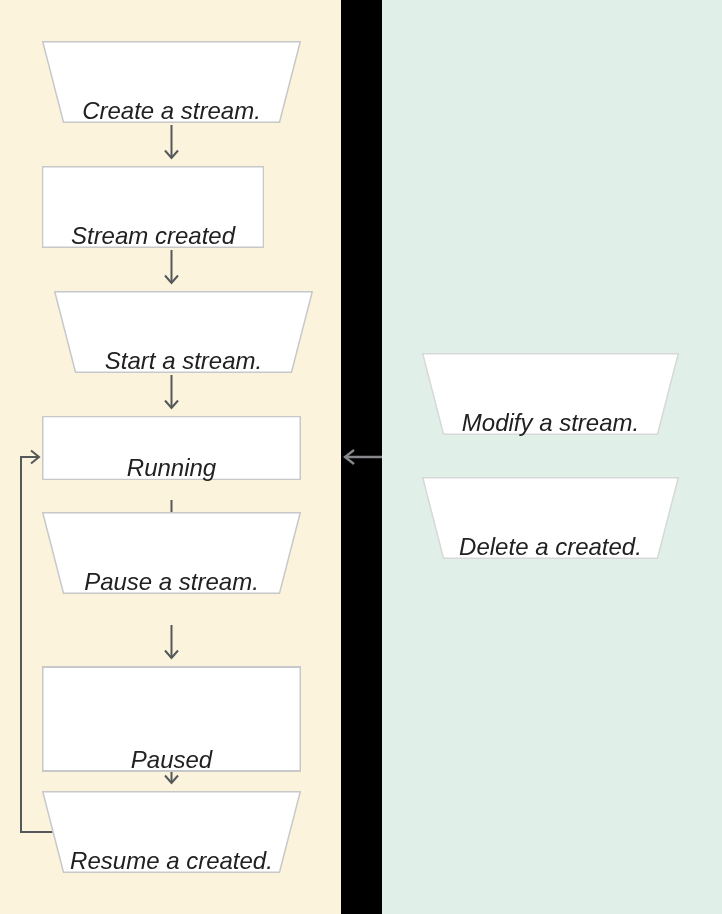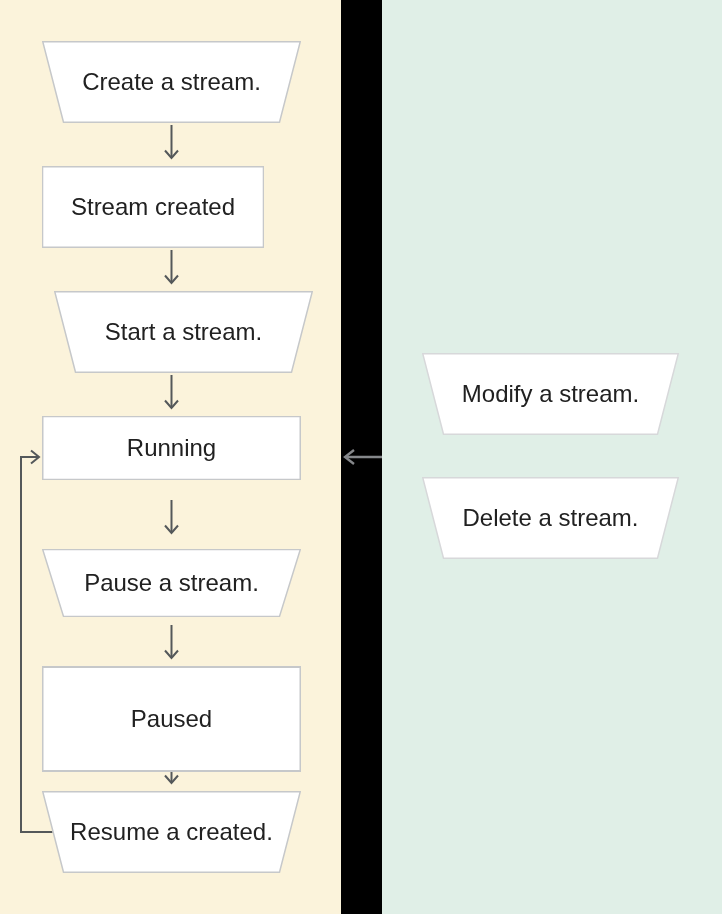--- a/index.html
+++ b/index.html
@@ -42,22 +42,23 @@
     fill: none;
   }
   .overlay .arrow-gap {
     stroke: var(--gap-arrow, #85878a);
     stroke-width: 2.4;
     fill: none;
   }
   .node {
     position: absolute;
     display: flex;
-    align-items: center;
+    align-items: flex-end;
     justify-content: center;
+    font-style: italic;
   }
   .node .shape {
     position: absolute;
     left: 0;
     top: 0;
     width: 100%;
     height: 100%;
   }
   .shape polygon {
     fill: var(--node-fill, #ffffff);
@@ -138,21 +139,21 @@
     <span class="label">Start a stream.</span>
   </div>
 
   <div class="node" style="left:42px;top:416px;width:259px;height:64px">
     <svg class="shape shape-left" viewBox="0 0 259 82" preserveAspectRatio="none">
       <polygon points="0.75,0.75 258.25,0.75 258.25,81.25 0.75,81.25"></polygon>
     </svg>
     <span class="label">Running</span>
   </div>
 
-  <div class="node" style="left:42px;top:549px;width:259px;height:68px">
+  <div class="node" style="left:42px;top:512px;width:259px;height:82px">
     <svg class="shape shape-left" viewBox="0 0 259 82" preserveAspectRatio="none">
       <polygon points="0.75,0.75 258.25,0.75 237.5,81.25 21.5,81.25"></polygon>
     </svg>
     <span class="label">Pause a stream.</span>
   </div>
 
   <div class="node" style="left:42px;top:666px;width:259px;height:106px">
     <svg class="shape shape-left" viewBox="0 0 259 82" preserveAspectRatio="none">
       <polygon points="0.75,0.75 258.25,0.75 258.25,81.25 0.75,81.25"></polygon>
     </svg>
@@ -170,16 +171,16 @@
     <svg class="shape shape-right" viewBox="0 0 257 82" preserveAspectRatio="none">
       <polygon points="0.75,0.75 256.25,0.75 235.5,81.25 21.5,81.25"></polygon>
     </svg>
     <span class="label">Modify a stream.</span>
   </div>
 
   <div class="node" style="left:422px;top:477px;width:257px;height:82px">
     <svg class="shape shape-right" viewBox="0 0 257 82" preserveAspectRatio="none">
       <polygon points="0.75,0.75 256.25,0.75 235.5,81.25 21.5,81.25"></polygon>
     </svg>
-    <span class="label">Delete a stream.</span>
+    <span class="label">Delete a created.</span>
   </div>
 
 </div>
 
 </body></html>

